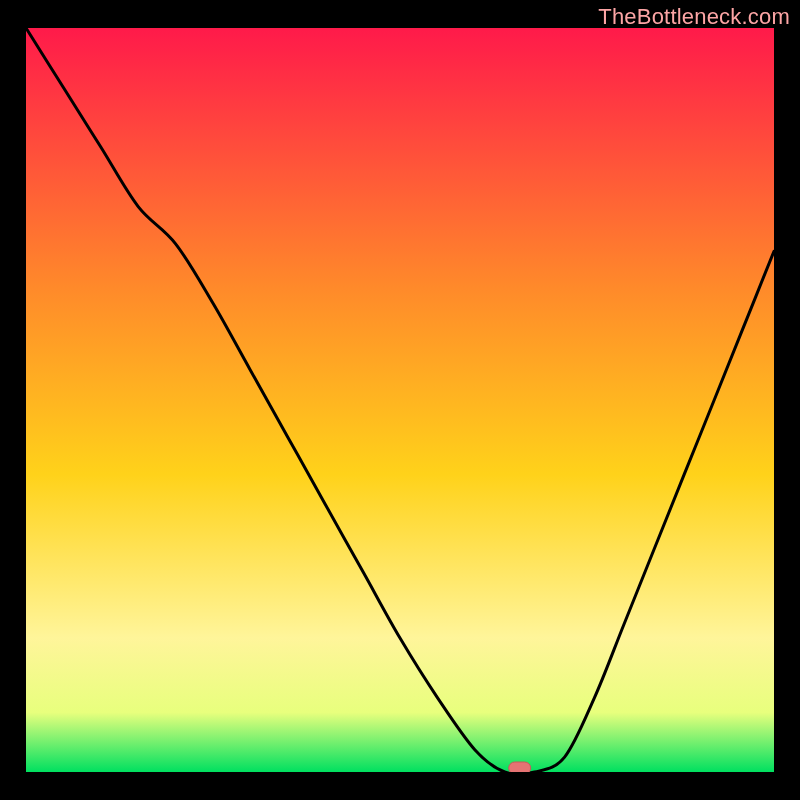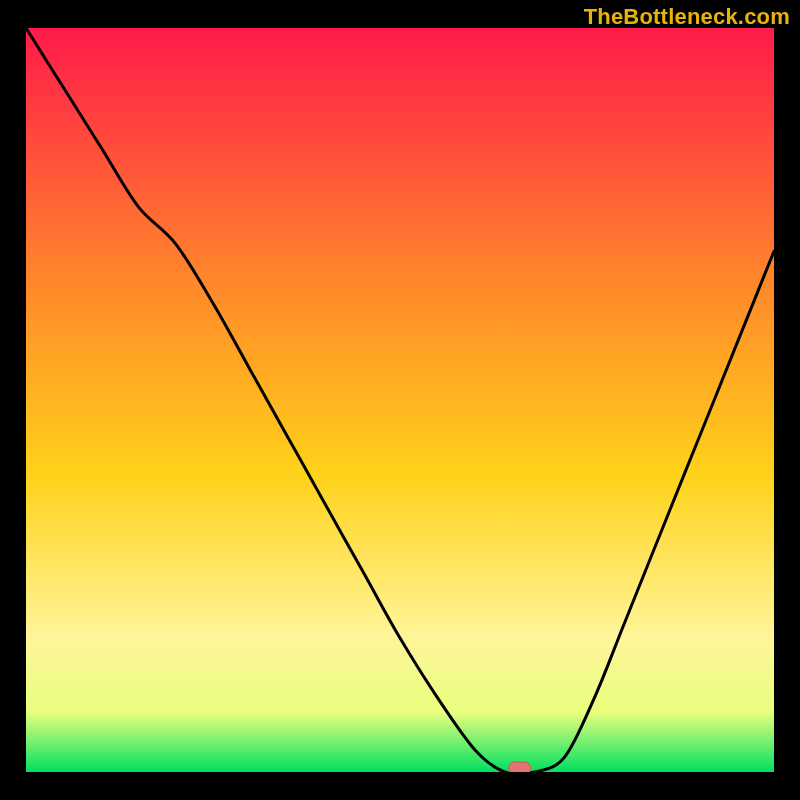--- a/index.html
+++ b/index.html
@@ -13,23 +13,23 @@
   }
   .container {
     position: relative;
     width: 800px;
     height: 800px;
   }
   .attribution {
     position: absolute;
     top: 4px;
     right: 10px;
-    color: #eab308;
+    color: #fca5a5;
     font-size: 22px;
-    font-weight: 700;
+    font-weight: 400;
     letter-spacing: 0.2px;
     z-index: 10;
   }
   .plot-frame {
     position: absolute;
     left: 26px;
     top: 28px;
     width: 748px;
     height: 744px;
     background: #000;

